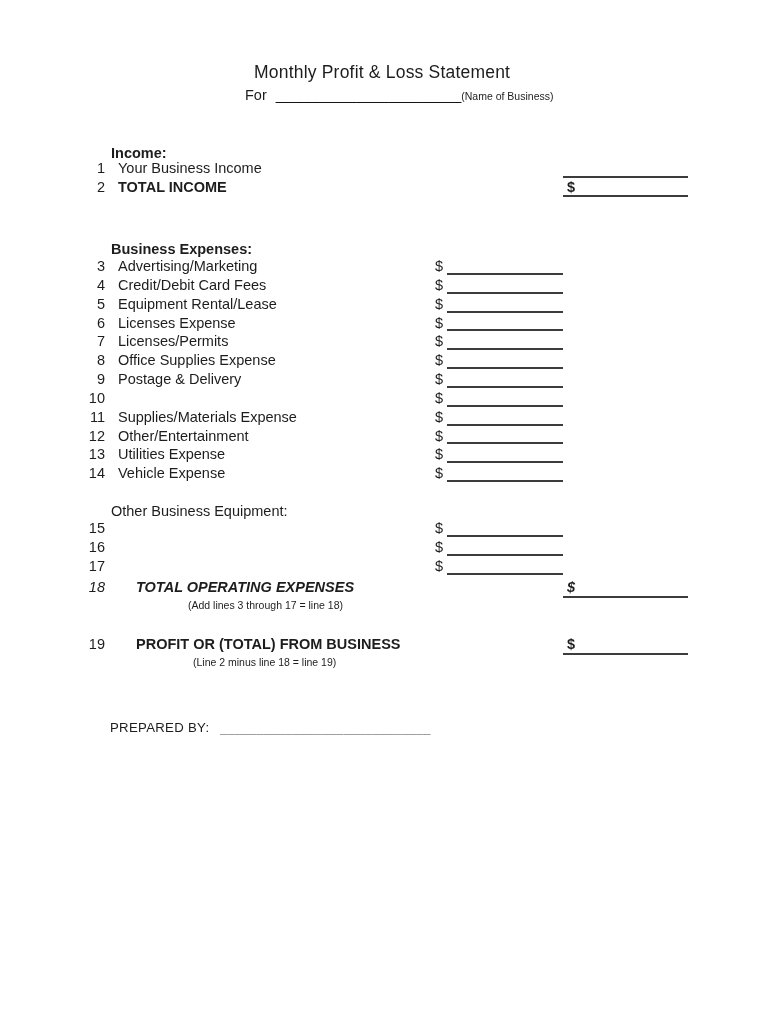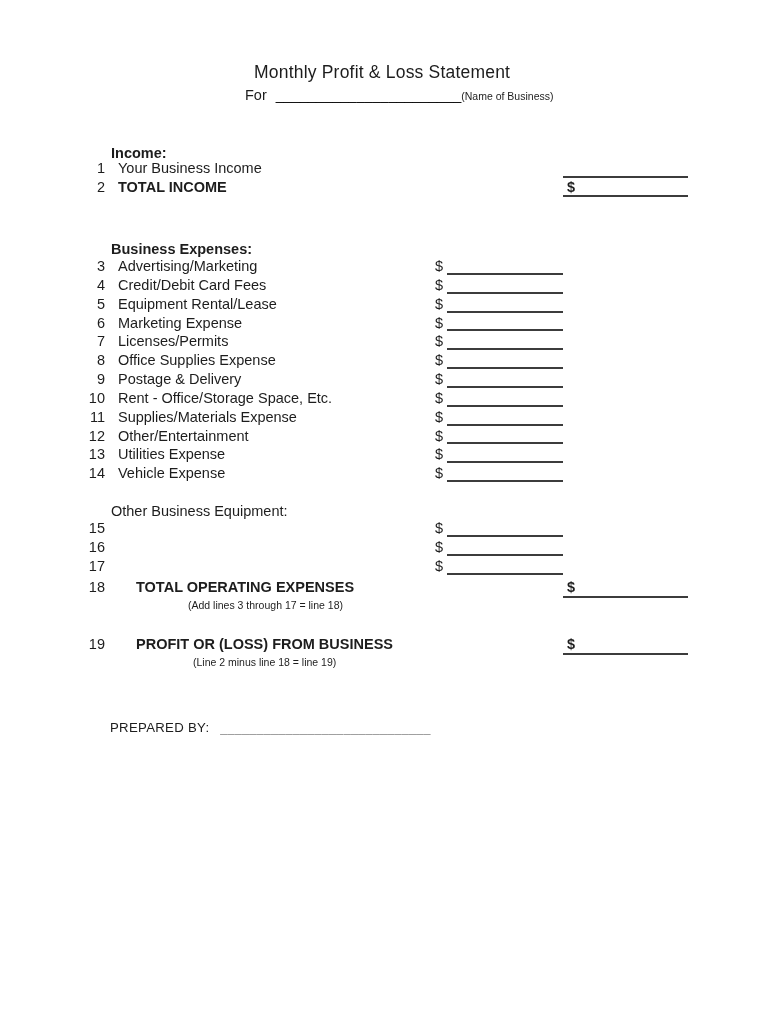--- a/index.html
+++ b/index.html
@@ -83,21 +83,21 @@
       <div class="amt"></div>
     </div>
     <div class="row">
       <span class="num">5</span>
       <span class="lbl">Equipment Rental/Lease</span>
       <span class="cur">$</span>
       <div class="amt"></div>
     </div>
     <div class="row">
       <span class="num">6</span>
-      <span class="lbl">Marketing Expense</span>
+      <span class="lbl">Licenses Expense</span>
       <span class="cur">$</span>
       <div class="amt"></div>
     </div>
     <div class="row">
       <span class="num">7</span>
       <span class="lbl">Licenses/Permits</span>
       <span class="cur">$</span>
       <div class="amt"></div>
     </div>
     <div class="row">
@@ -107,21 +107,20 @@
       <div class="amt"></div>
     </div>
     <div class="row">
       <span class="num">9</span>
       <span class="lbl">Postage &amp; Delivery</span>
       <span class="cur">$</span>
       <div class="amt"></div>
     </div>
     <div class="row">
       <span class="num">10</span>
-      <span class="lbl">Rent - Office/Storage Space, Etc.</span>
       <span class="cur">$</span>
       <div class="amt"></div>
     </div>
     <div class="row">
       <span class="num">11</span>
       <span class="lbl">Supplies/Materials Expense</span>
       <span class="cur">$</span>
       <div class="amt"></div>
     </div>
     <div class="row">
@@ -157,31 +156,31 @@
       <span class="cur">$</span>
       <div class="amt"></div>
     </div>
     <div class="row" style="height:19px;">
       <span class="num">17</span>
       <span class="cur">$</span>
       <div class="amt"></div>
     </div>
   </div>
 
-  <div class="tot-row" style="top:577px;">
+  <div class="tot-row" style="top:577px;font-style:italic;">
     <span class="num" style="line-height:21px;">18</span>
     <span class="lbl-tot">TOTAL OPERATING EXPENSES</span>
     <span class="cur-r">$</span>
     <div class="amt-r"></div>
   </div>
   <div class="abs small-note" style="left:188px; top:599px;">(Add lines 3 through 17 = line 18)</div>
 
   <div class="tot-row" style="top:634px;">
     <span class="num" style="line-height:21px;">19</span>
-    <span class="lbl-tot">PROFIT OR (LOSS) FROM BUSINESS</span>
+    <span class="lbl-tot">PROFIT OR (TOTAL) FROM BUSINESS</span>
     <span class="cur-r">$</span>
     <div class="amt-r"></div>
   </div>
   <div class="abs small-note" style="left:193px; top:656px;">(Line 2 minus line 18 = line 19)</div>
 
   <div class="abs footer-line" style="left:110px; top:720px;">
     <span>PREPARED BY:</span>
     <span class="blank" style="margin-left:7px;">_____________________________</span>
   </div>
 

